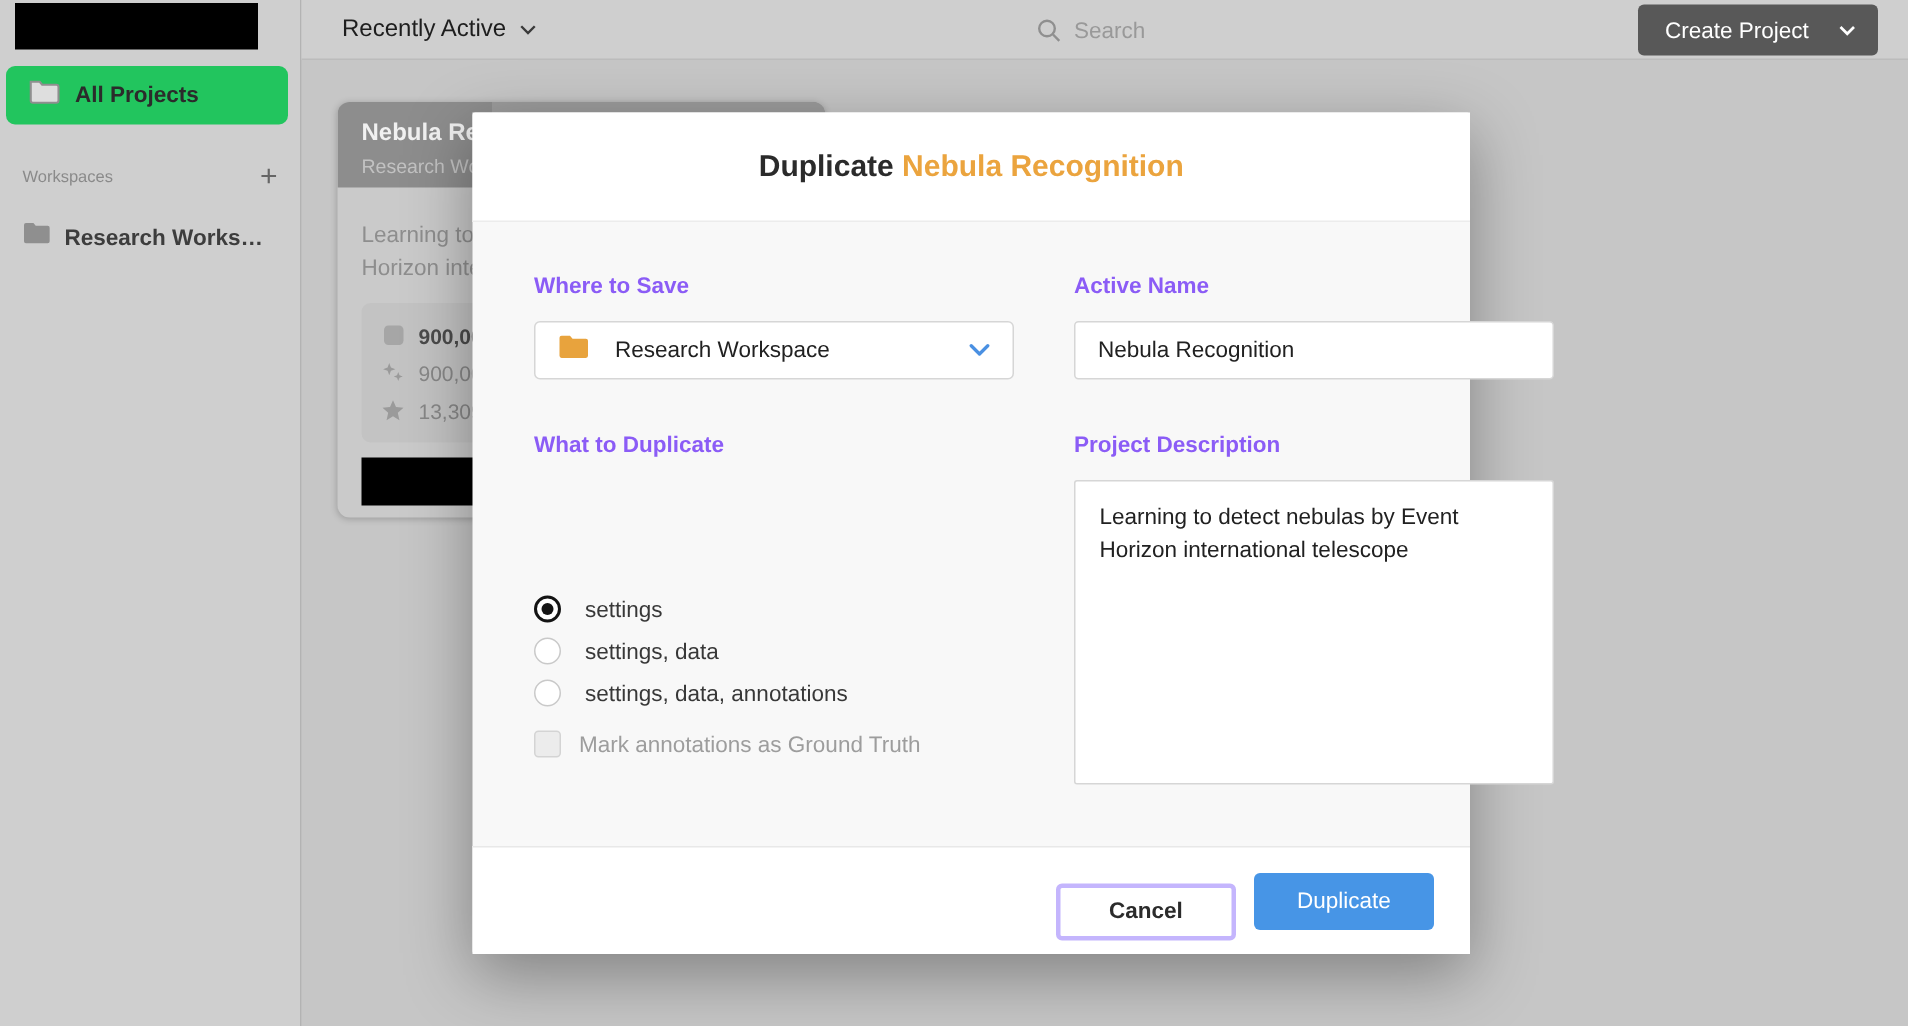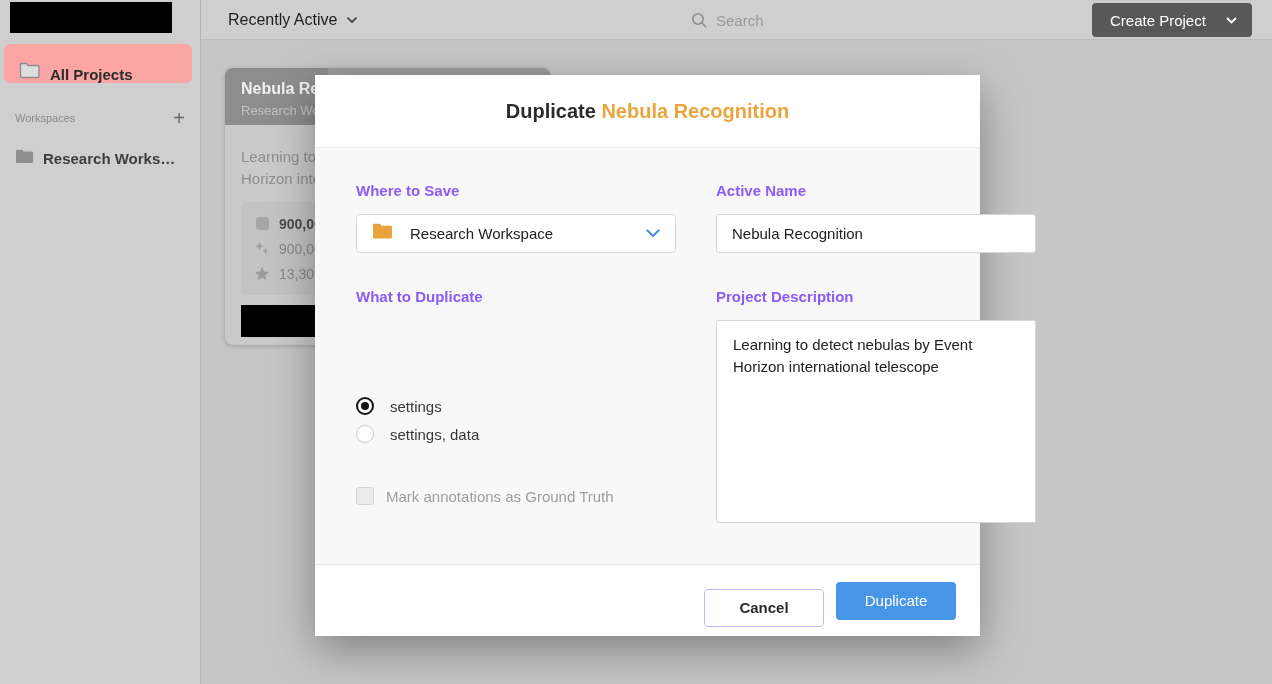--- a/index.html
+++ b/index.html
@@ -4,22 +4,22 @@
 <style>
   * { margin:0; padding:0; box-sizing:border-box; }
   html,body { width:1272px; height:684px; overflow:hidden;
     font-family:"Liberation Sans", sans-serif; background:#c6c6c6; }
   .abs { position:absolute; }
 
   
   #sidebar { left:0; top:0; width:201px; height:684px; background:#cfcfcf;
     border-right:1px solid #b3b3b3; z-index:2; }
   #logo-redacted { left:10px; top:2px; width:162px; height:31px; background:#000; }
-  #all-projects { left:4px; top:44px; width:188px; height:39px; background:#fca5a5;
-    border-radius:6px; display:flex; align-items:flex-end; padding-left:14px; cursor:pointer; }
+  #all-projects { left:4px; top:44px; width:188px; height:39px; background:#22c55e;
+    border-radius:6px; display:flex; align-items:center; padding-left:14px; cursor:pointer; }
   #all-projects .lbl { font-size:15px; font-weight:bold; color:#2b2b2b; margin-left:10px; }
   #workspaces-row { left:15px; top:106px; width:170px; height:24px; display:flex;
     align-items:center; justify-content:space-between; }
   #workspaces-row .lbl { font-size:11px; color:#8a8a8a; }
   #add-ws { font-size:20px; color:#666; line-height:18px; cursor:pointer; background:none; border:none; }
   #workspace-item { left:15px; top:147px; width:180px; height:22px; display:flex;
     align-items:center; cursor:pointer; }
   #workspace-item .lbl { font-size:15px; font-weight:bold; color:#3d3d3d; margin-left:9px;
     max-width:138px; white-space:nowrap; overflow:hidden; text-overflow:ellipsis; }
 
@@ -95,21 +95,21 @@
   #gt-row .lbl { font-size:15px; color:#9d9d9d; margin-left:12px; }
 
   #desc-textarea { left:401px; top:245px; width:320px; height:203px; background:#fff;
     border:1px solid #d6d6d6; border-radius:2px; padding:13px 16px; font-size:15px;
     line-height:22px; color:#212121; font-family:"Liberation Sans",sans-serif;
     resize:none; outline:none; }
 
   #modal-footer { position:absolute; left:0; bottom:0; width:100%; height:72px; background:#fff;
     border-top:1px solid #e8e8e8; display:flex; align-items:center; justify-content:flex-end;
     padding-right:24px; gap:12px; }
-  #cancel-btn { width:120px; height:38px; background:#fff; border:1px solid #c4b5fd;
+  #cancel-btn { width:120px; height:38px; background:#fff; border:3px solid #c4b5fd;
     border-radius:4px; font-size:15px; font-weight:bold; color:#2b2b2b; cursor:pointer;
     font-family:"Liberation Sans",sans-serif;margin-top:14px; }
   #duplicate-btn { width:120px; height:38px; background:#4795e6; border:none;
     border-radius:4px; font-size:15px; font-weight:500; color:#fff; cursor:pointer;
     font-family:"Liberation Sans",sans-serif; }
 </style>
 </head>
 <body>
 
 <div id="sidebar" class="abs">
@@ -225,20 +225,24 @@
   <div class="field-label" id="what-label">What to Duplicate</div>
 
   <div class="radio-row" id="radio-row-0">
     <span class="radio selected"></span>
     <span class="lbl">settings</span>
   </div>
   <div class="radio-row" id="radio-row-1">
     <span class="radio"></span>
     <span class="lbl">settings, data</span>
   </div>
+  <div class="radio-row" id="radio-row-2">
+    <span class="radio"></span>
+    <span class="lbl">settings, data, annotations</span>
+  </div>
 
   <div id="gt-row">
     <span id="gt-checkbox"></span>
     <span class="lbl">Mark annotations as Ground Truth</span>
   </div>
 
   <div class="field-label" id="desc-label">Project Description</div>
   <textarea class="abs" id="desc-textarea" style="">Learning to detect nebulas by Event Horizon international telescope</textarea>
 
   <div id="modal-footer">

